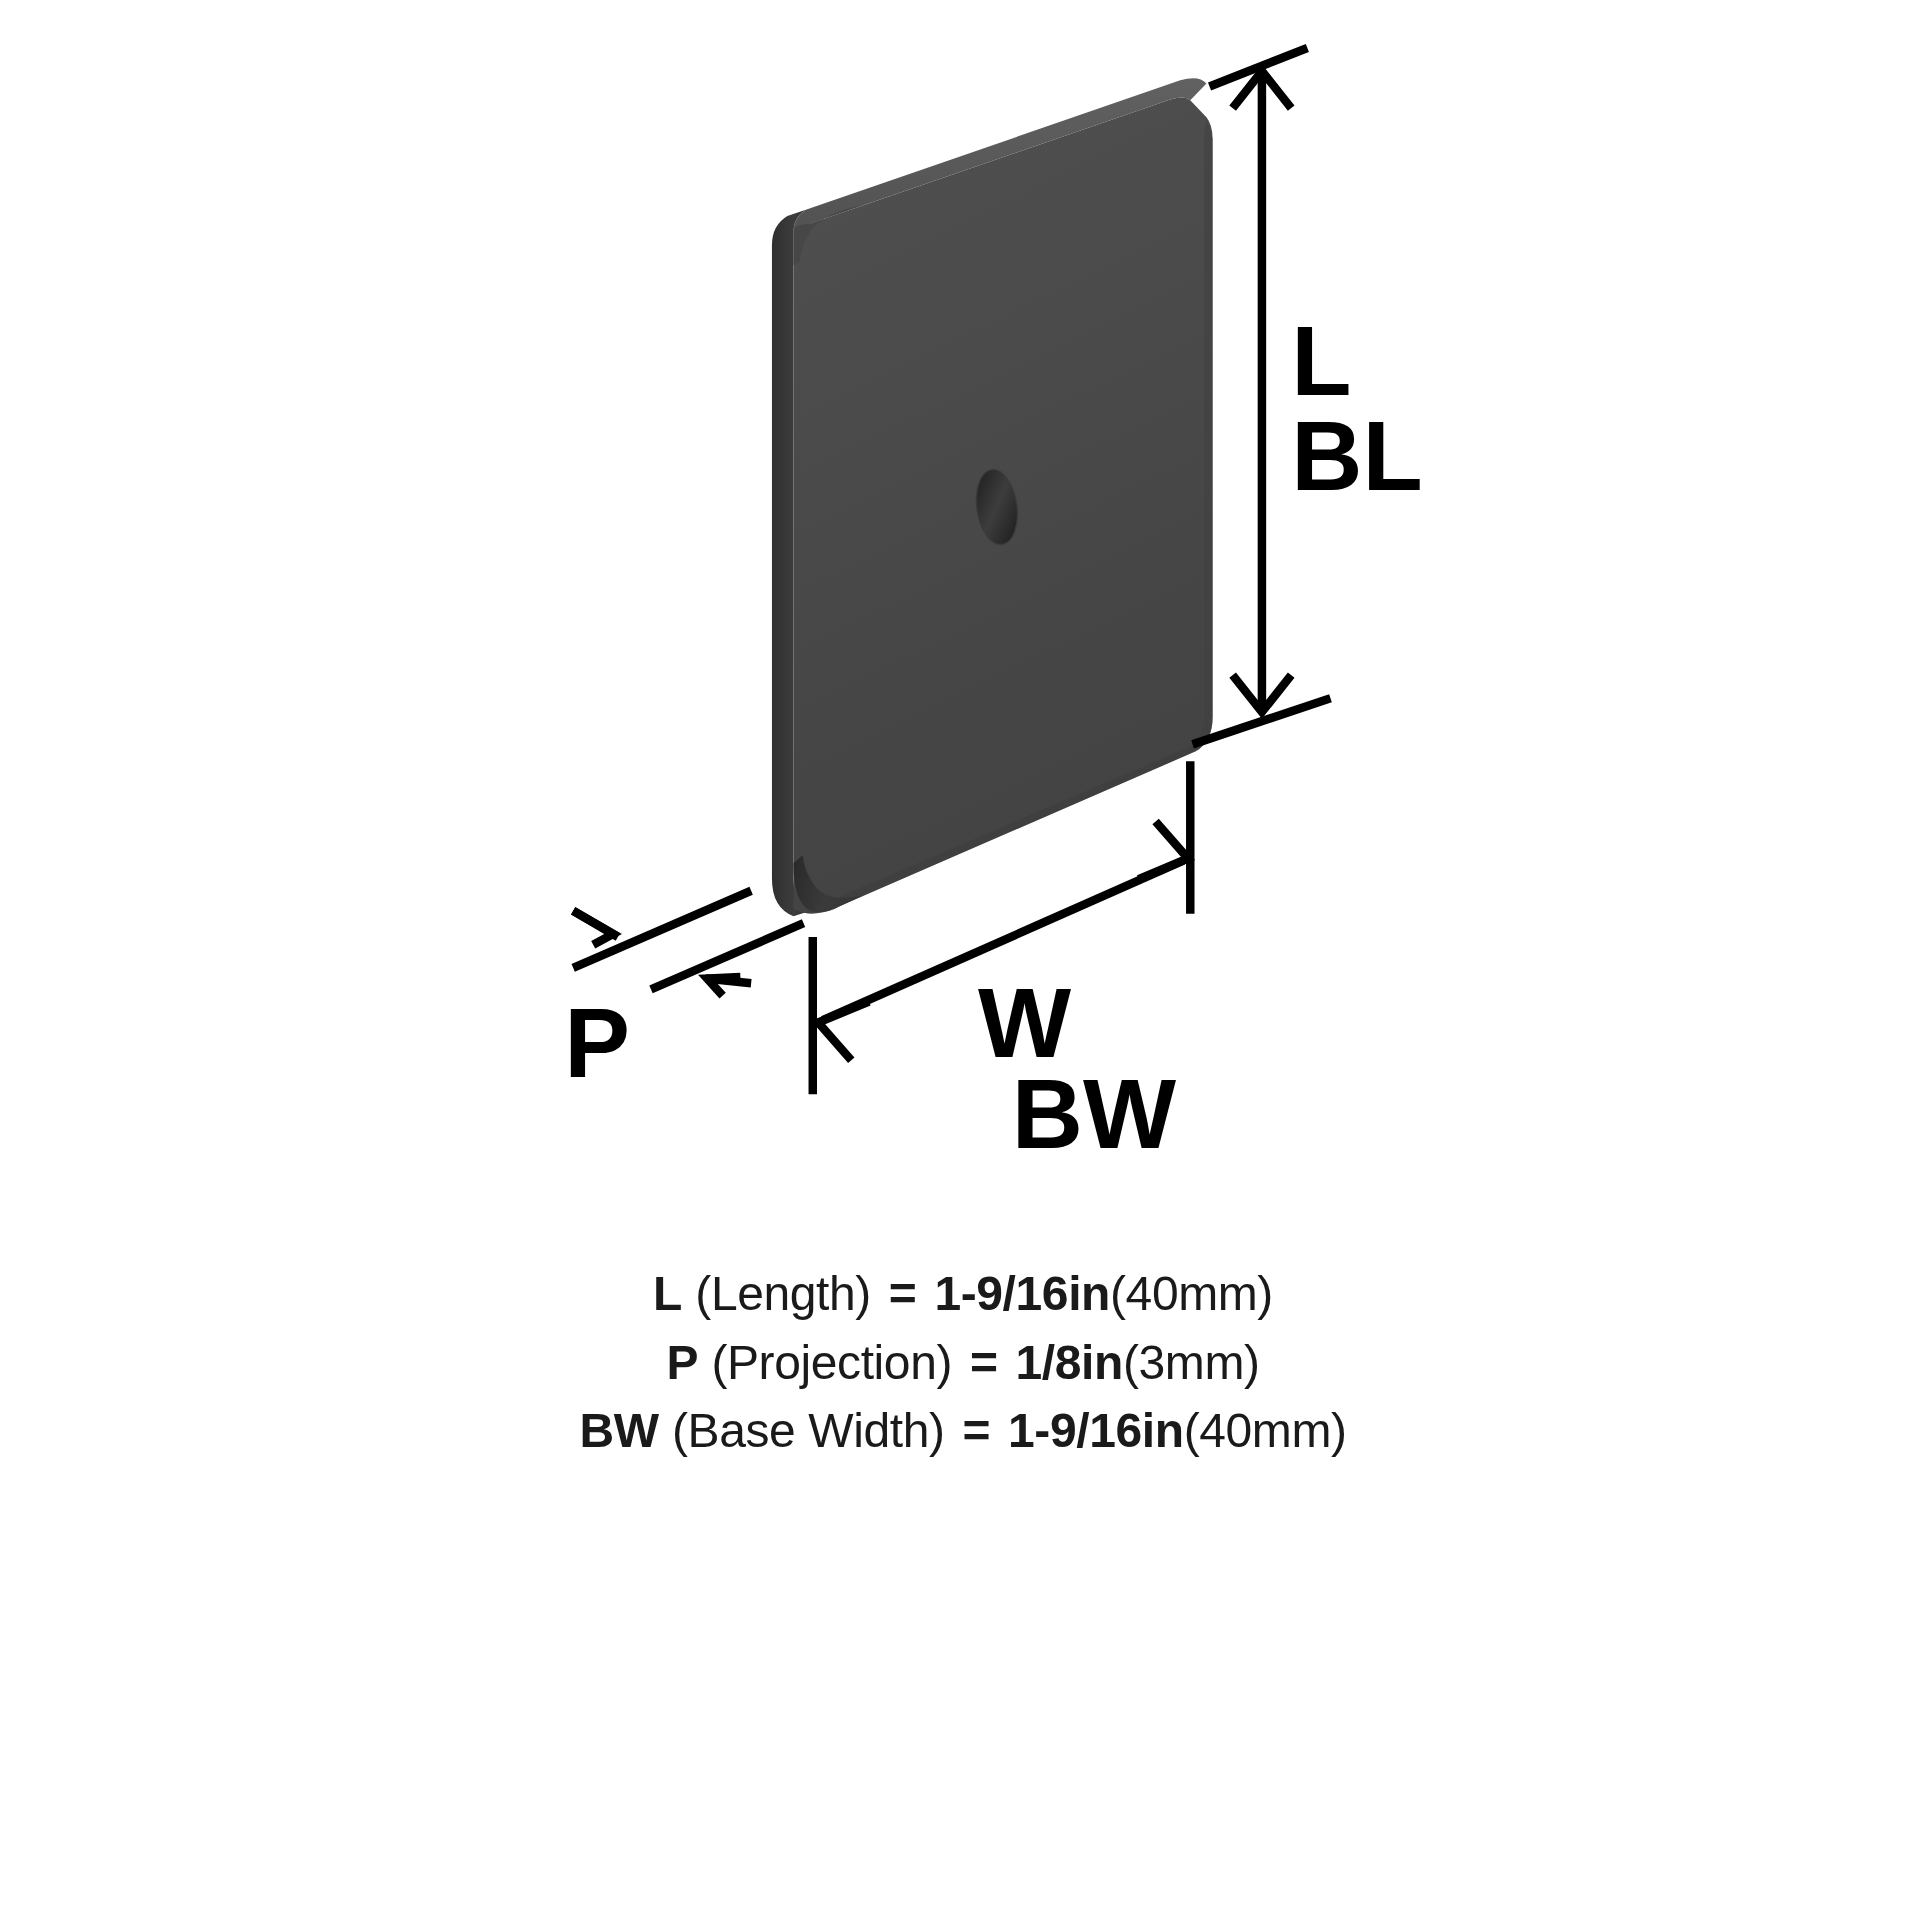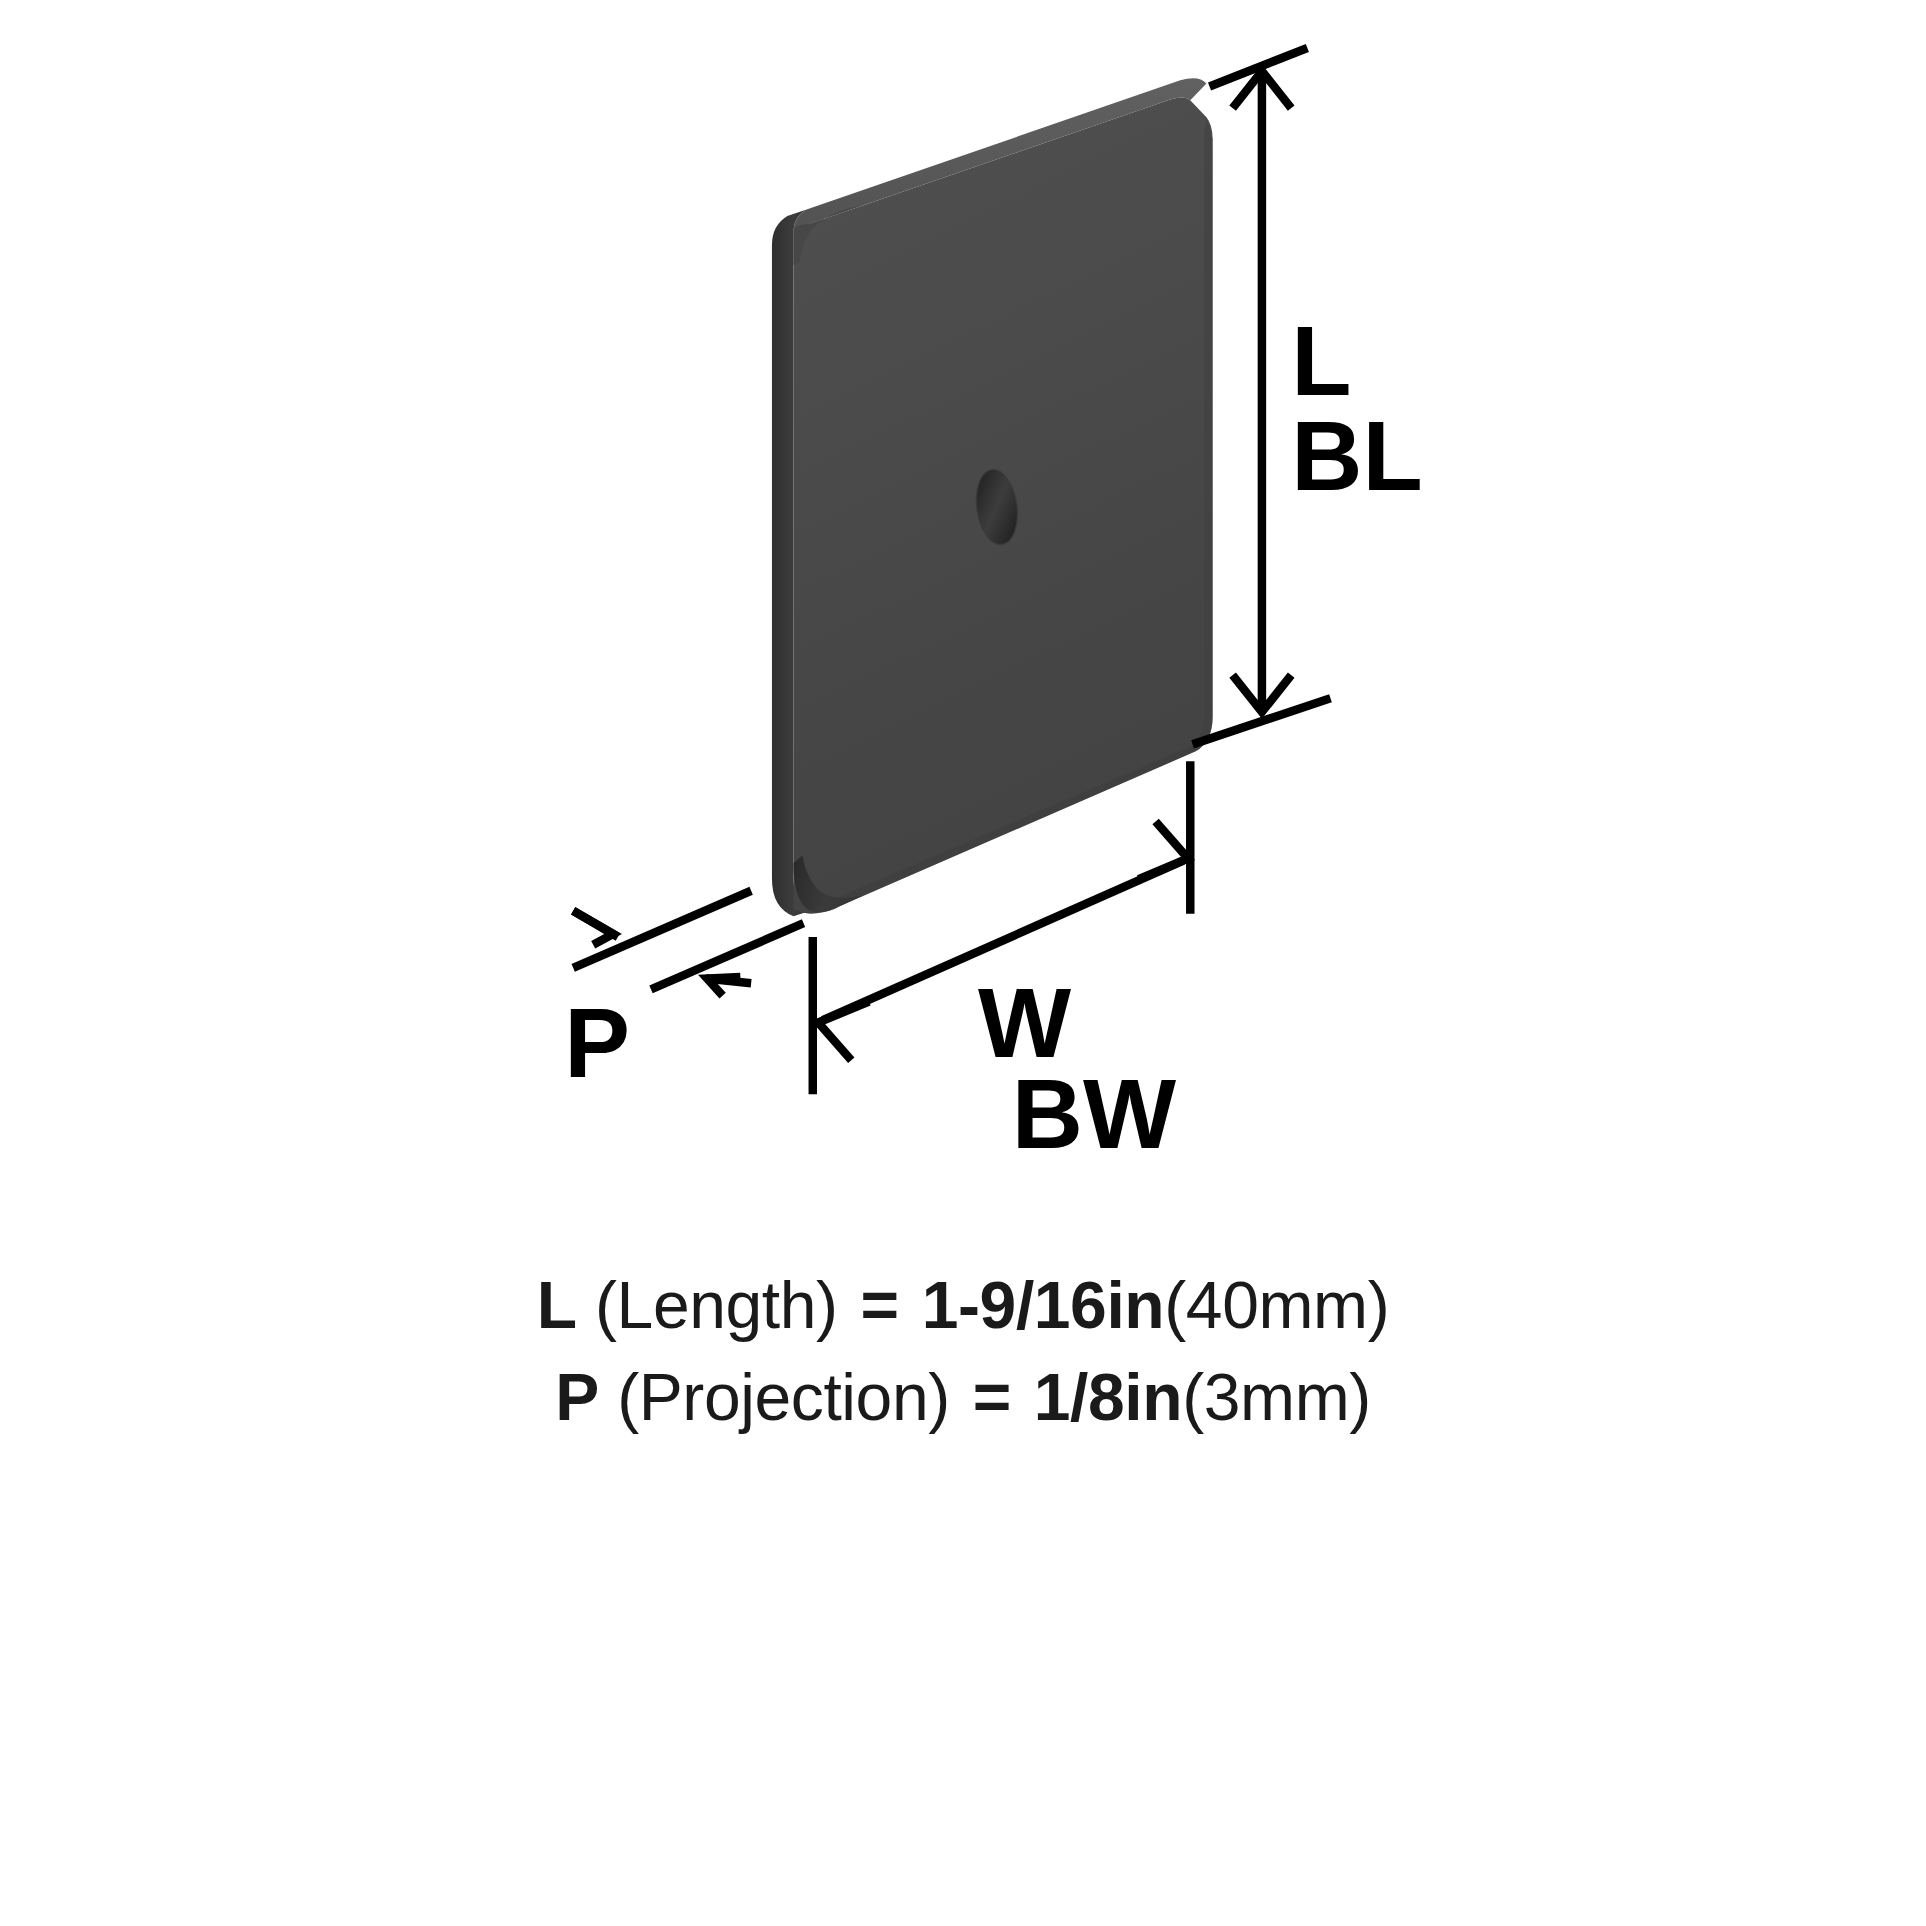--- a/index.html
+++ b/index.html
@@ -44,21 +44,21 @@
     position: absolute;
     left: 0;
     top: 1260px;
     width: 1926px;
     text-align: center;
   }
   .legend-row {
     display: block;
     white-space: nowrap;
     line-height: 1.30;
-    font-size: 66px;
+    font-size: 48px;
     letter-spacing: -0.4px;
     color: #1a1a1a;
     padding: 3.1px 0 3.1px 0;
   }
   .sym {
     font-weight: bold;
   }
   .nm {
     font-weight: normal;
   }
@@ -227,16 +227,19 @@
     <div class="legend-row">
       <span class="sym">L</span><span class="sp"> </span><span class="nm">(Length)</span><span class="sp"> </span><span class="eq">=</span><span class="sp"> </span><span class="val">1-9/16in</span><span class="mm">(40mm)</span>
     </div>
 
 
     <div class="legend-row">
       <span class="sym">P</span><span class="sp"> </span><span class="nm">(Projection)</span><span class="sp"> </span><span class="eq">=</span><span class="sp"> </span><span class="val">1/8in</span><span class="mm">(3mm)</span>
     </div>
 
 
+    <div class="legend-row">
+      <span class="sym">BW</span><span class="sp"> </span><span class="nm">(Base Width)</span><span class="sp"> </span><span class="eq">=</span><span class="sp"> </span><span class="val">1-9/16in</span><span class="mm">(40mm)</span>
+    </div>
 
   </div>
 </div>
 
 
 </body></html>

